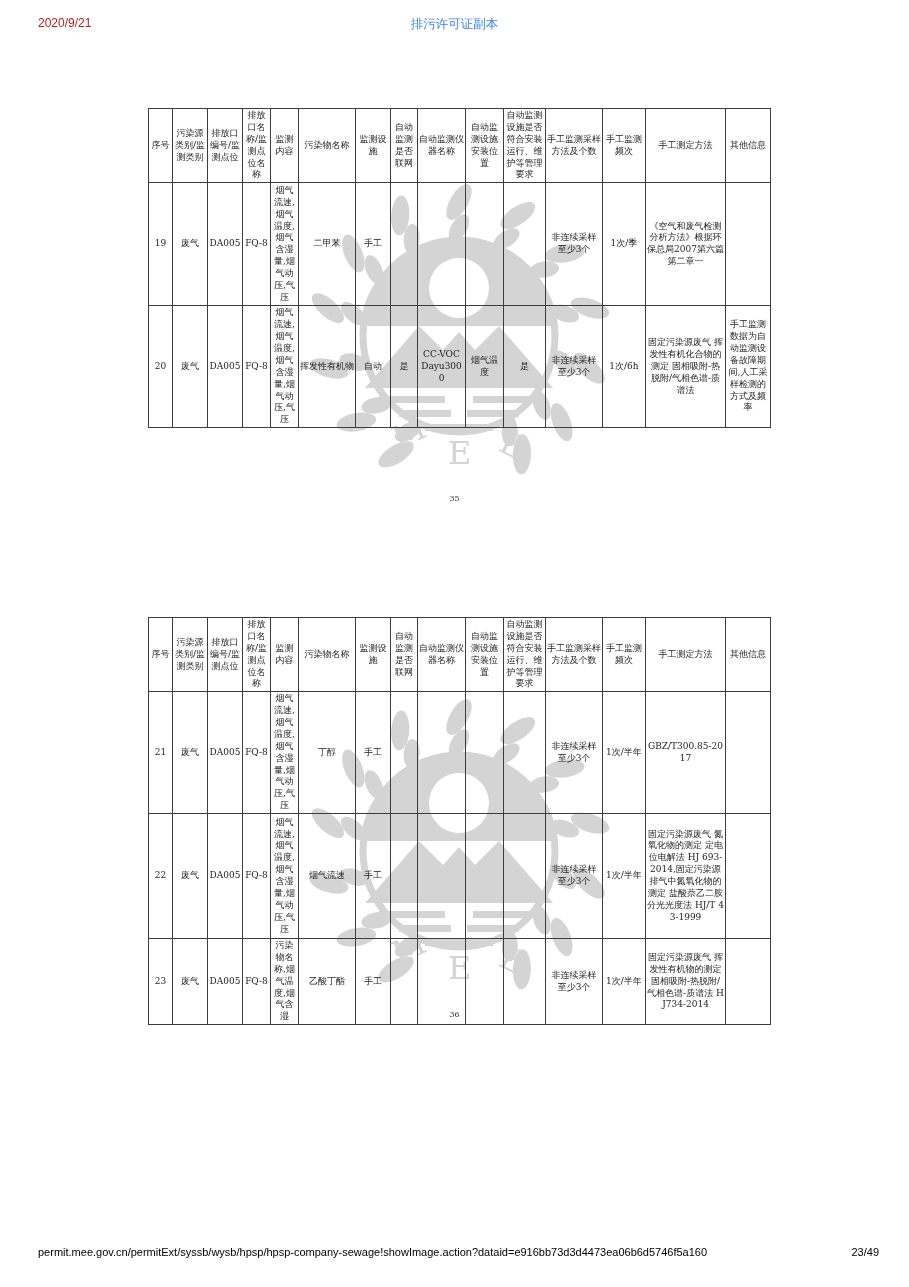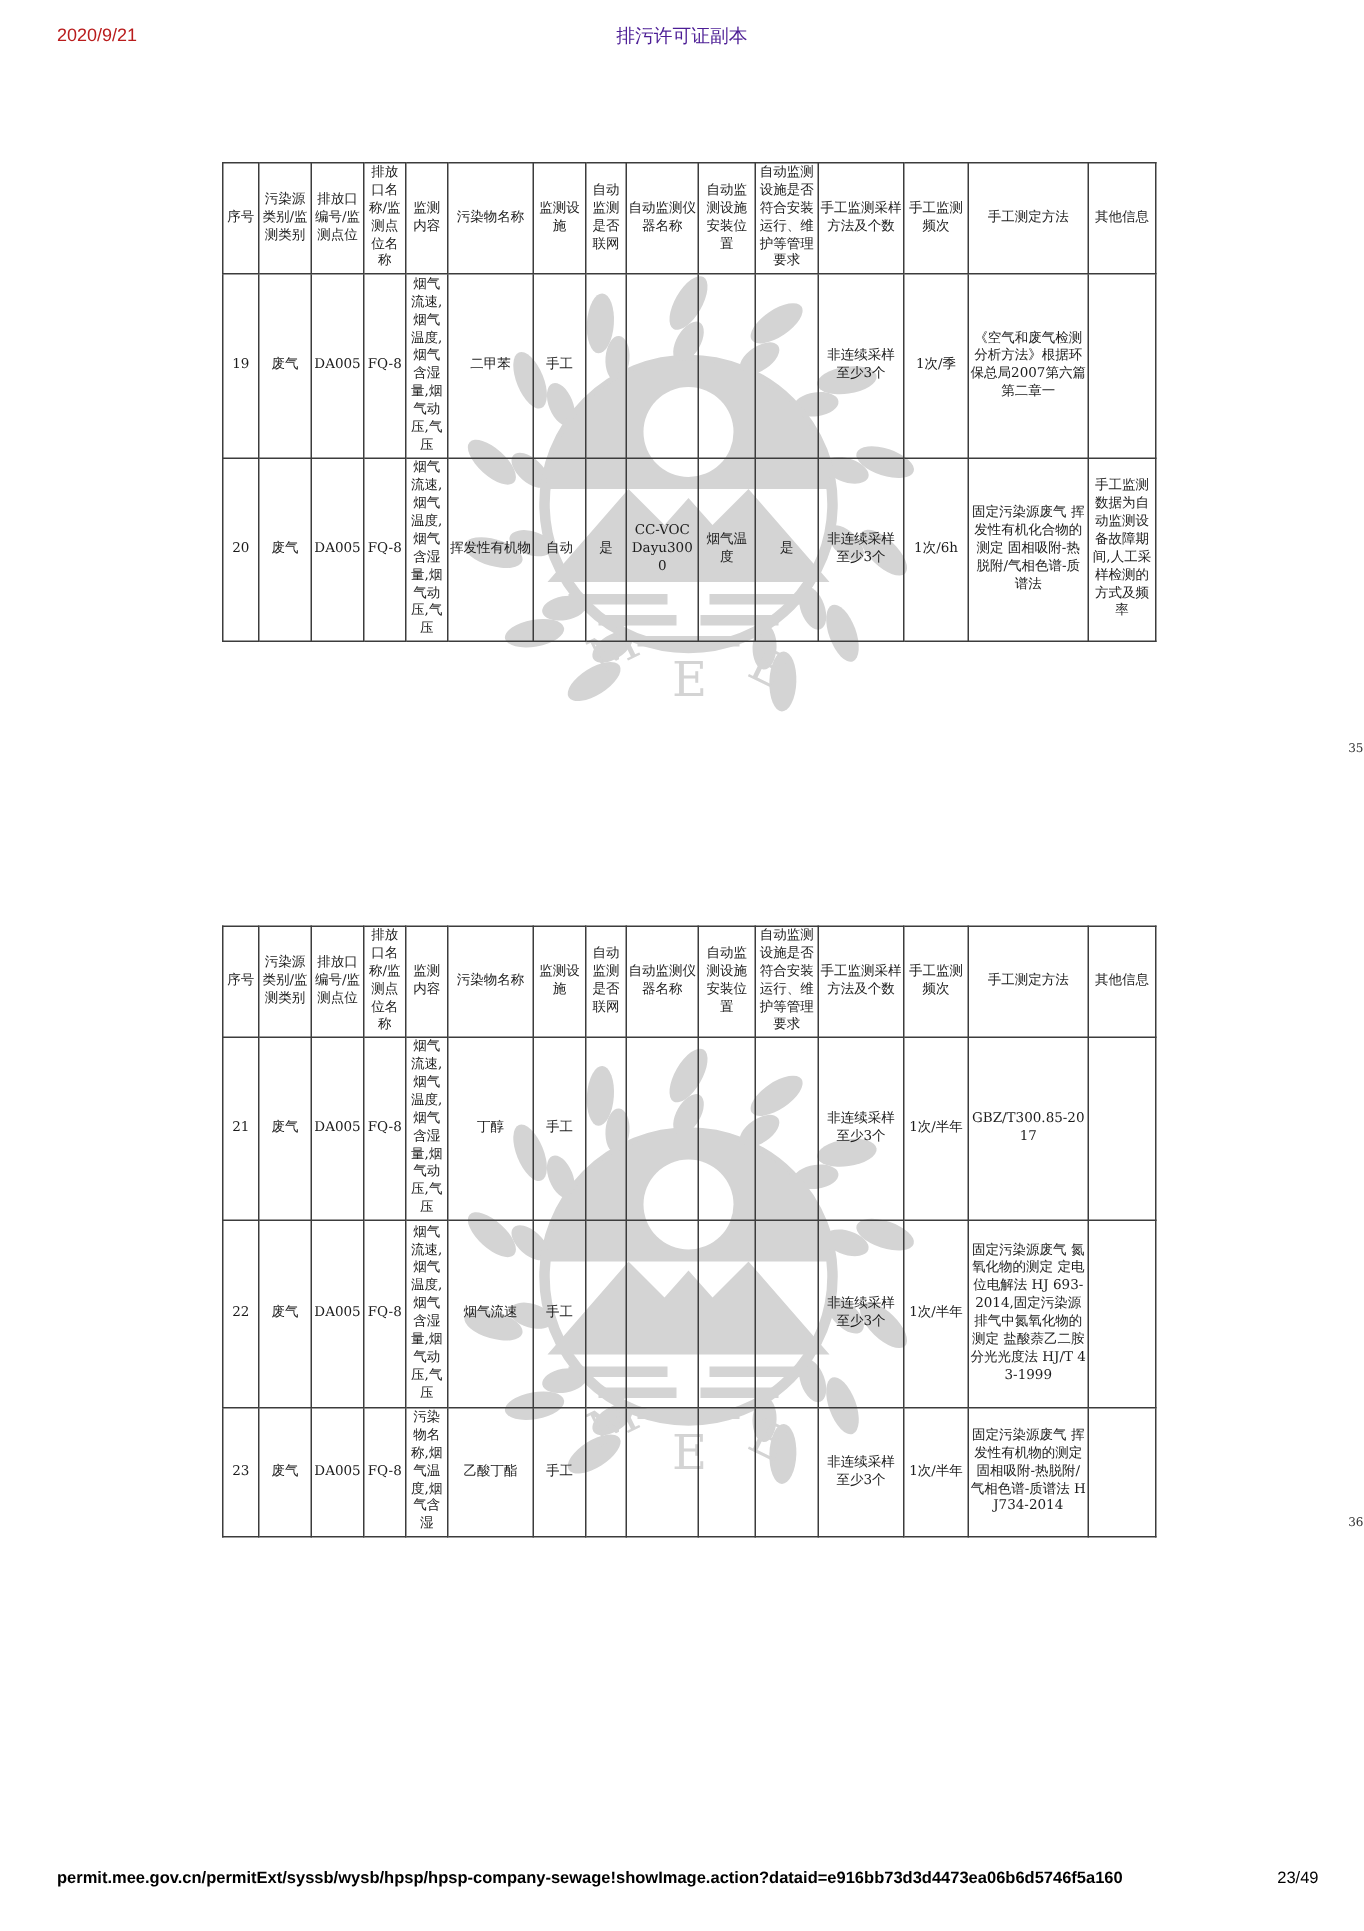--- a/index.html
+++ b/index.html
@@ -1,25 +1,25 @@
 <!DOCTYPE html>
 <html><head>
 <meta charset="utf-8">
 <style>
   html,body{margin:0;padding:0;background:#fff;}
   .page{position:relative;width:909px;height:1287px;background:#ffffff;overflow:hidden;
         font-family:"DejaVu Serif",serif;color:#111;}
   .hdr-date{position:absolute;left:38px;top:16px;font-family:"Liberation Sans",sans-serif;
         font-size:12px;color:#b91c1c;}
-  .hdr-title{position:absolute;left:0;top:16px;width:100%;text-align:center;font-size:12.5px;color:#4c1d95;}
+  .hdr-title{position:absolute;left:0;top:16px;width:100%;text-align:center;font-size:12.5px;color:#3b82f6;}
   .ftr-url{position:absolute;left:38px;top:1246px;font-family:"Liberation Sans",sans-serif;
-        font-size:11px;color:#000;font-weight:bold;}
+        font-size:11px;color:#000;}
   .ftr-page{position:absolute;right:30px;top:1246px;font-family:"Liberation Sans",sans-serif;
         font-size:11px;color:#000;}
-  .pagenum{position:absolute;left:0;width:100%;text-align:right;font-size:8px;color:#333;}
+  .pagenum{position:absolute;left:0;width:100%;text-align:center;font-size:8px;color:#333;}
   #pn1{top:494px;} #pn2{top:1010px;}
   .watermark{position:absolute;z-index:1;left:299px;}
   #wm1{top:176px;} #wm2{top:691px;}
   table.ptable{position:absolute;left:148px;width:622px;border-collapse:collapse;
         table-layout:fixed;z-index:2;background:transparent;}
   #t1{top:108px;} #t2{top:617px;}
   .ptable th,.ptable td{border:1px solid #3c3c3c;font-size:9px;font-weight:normal;
         text-align:center;vertical-align:middle;padding:1px;line-height:1.32;
         word-break:break-all;overflow:hidden;color:#1c1c1c;background:transparent;}
   .rh72{height:72px}.rh65{height:65px}.rh123{height:123px}.rh122{height:122px}

